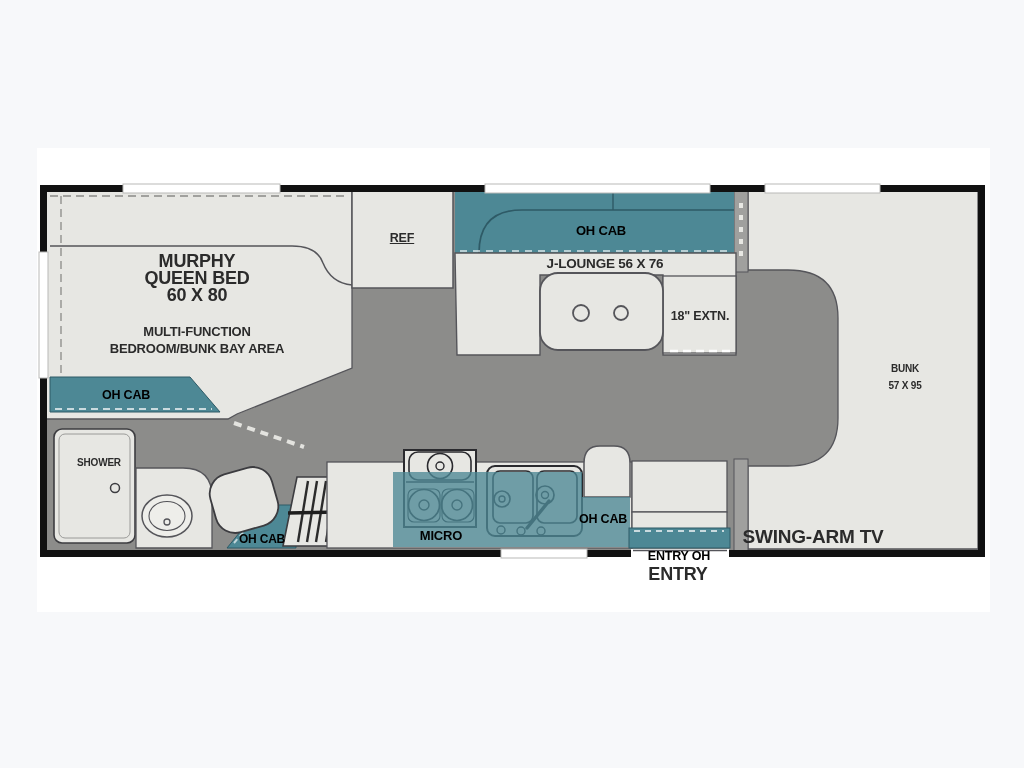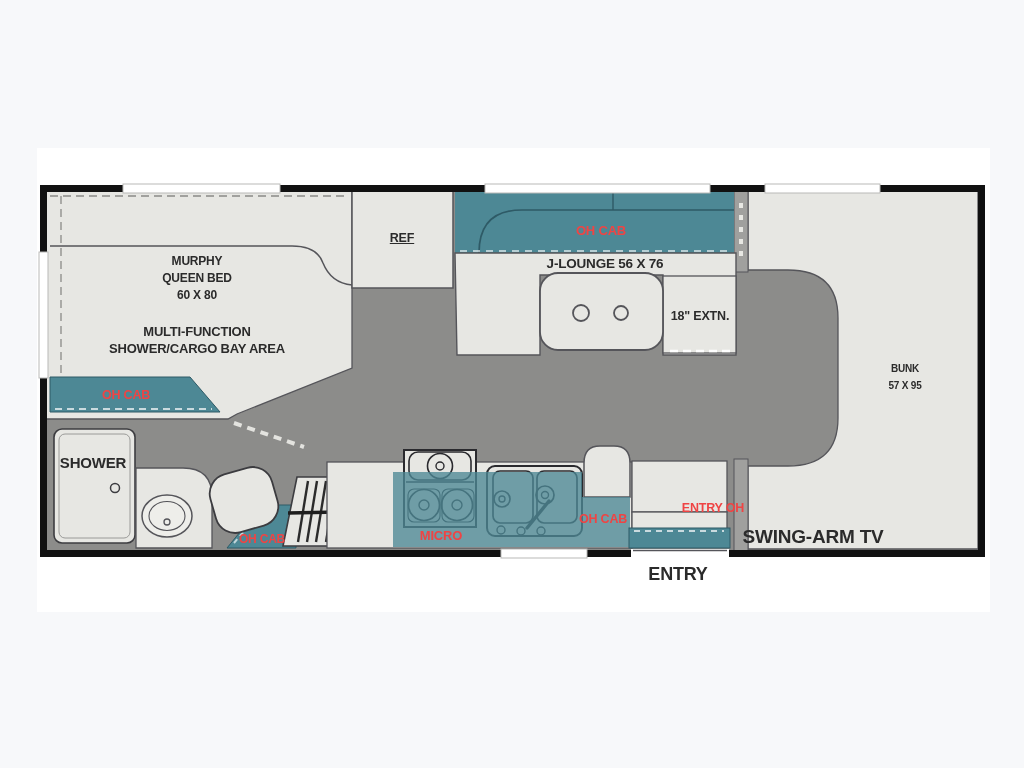--- a/index.html
+++ b/index.html
@@ -12,21 +12,21 @@
     transform:translate(-50%,-50%);
     font-weight:700;
     color:#2b2b2b;
     font-size:12.5px;
     line-height:16px;
     letter-spacing:-0.2px;
     white-space:pre-line;
     text-align:center;
     pointer-events:none;
   }
-  .lbl.w{color:#ef4444;}
+  .lbl.w{color:#000000;}
 </style>
 </head>
 <body>
 
 <div id="stage">
   <div id="canvas"></div>
 
   <svg width="1024" height="768" viewBox="0 0 1024 768">
 
     <rect x="44" y="189" width="934" height="362" fill="#8c8c8a"></rect>
@@ -145,33 +145,33 @@
       <rect x="485" y="184" width="225" height="9" stroke="#b9b9b7" stroke-width="1"></rect>
       <rect x="765" y="184" width="115" height="9" stroke="#b9b9b7" stroke-width="1"></rect>
       <rect x="39" y="252" width="9" height="126" stroke="#b9b9b7" stroke-width="1"></rect>
       <rect x="501" y="549" width="86" height="9" stroke="#b9b9b7" stroke-width="1"></rect>
       <rect x="631" y="549" width="98" height="9"></rect>
     </g>
     <path d="M633,550.5 H727" stroke="#55555a" stroke-width="1.4" fill="none"></path>
   </svg>
 
   <div>
-    <div class="lbl" style="left:197px;top:278px;font-size:12px;line-height:17px;">MURPHY
+    <div class="lbl" style="left:197px;top:278px;font-size:18px;line-height:17px;">MURPHY
 QUEEN BED
 60 X 80</div>
     <div class="lbl" style="left:197px;top:340px;font-size:13px;line-height:17px;">MULTI-FUNCTION
-SHOWER/CARGO BAY AREA</div>
+BEDROOM/BUNK BAY AREA</div>
     <div class="lbl" style="left:402px;top:238px;text-decoration:underline;">REF</div>
     <div class="lbl w" style="left:126px;top:395px;">OH CAB</div>
     <div class="lbl w" style="left:601px;top:231px;font-size:13px;">OH CAB</div>
     <div class="lbl" style="left:605px;top:264px;font-size:13.5px;">J-LOUNGE 56 X 76</div>
     <div class="lbl" style="left:700px;top:316px;">18" EXTN.</div>
     <div class="lbl" style="left:905px;top:377px;font-size:10px;line-height:17px;">BUNK
 57 X 95</div>
     <div class="lbl" style="left:813px;top:537px;font-size:19px;">SWING-ARM TV</div>
-    <div class="lbl" style="left:93px;top:463px;font-size:15px;">SHOWER</div>
+    <div class="lbl" style="left:99px;top:463px;font-size:10px;">SHOWER</div>
     <div class="lbl w" style="left:262px;top:539px;font-size:12px;">OH CAB</div>
     <div class="lbl w" style="left:441px;top:536px;font-size:13px;">MICRO</div>
     <div class="lbl w" style="left:603px;top:519px;">OH CAB</div>
-    <div class="lbl w" style="left:679px;top:508px;margin-left:34px;">ENTRY OH</div>
+    <div class="lbl w" style="left:679px;top:556px;">ENTRY OH</div>
     <div class="lbl" style="left:678px;top:574px;font-size:18px;">ENTRY</div>
   </div>
 </div>
 
 </body></html>

